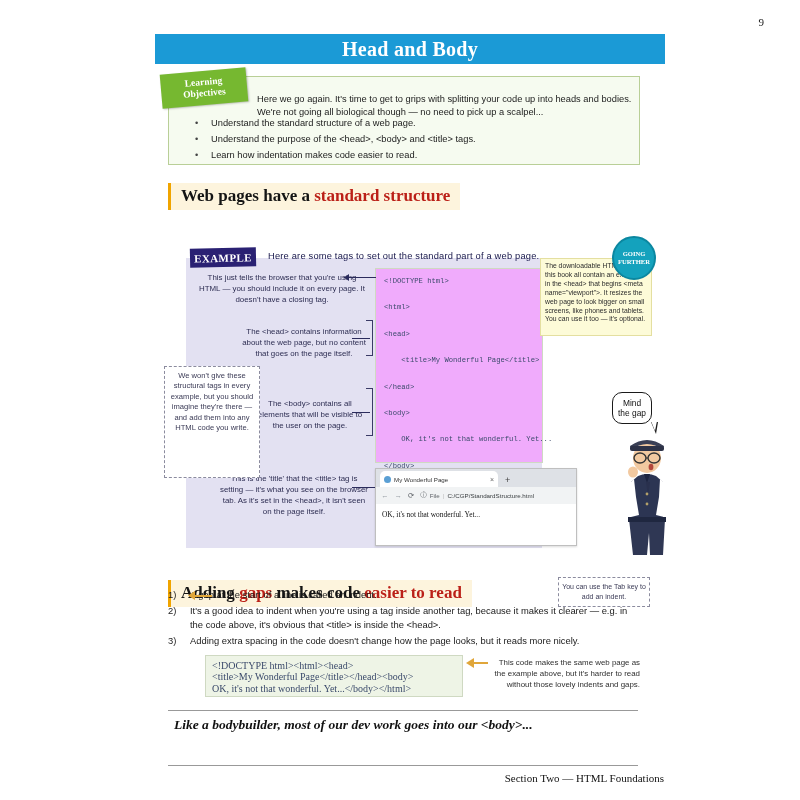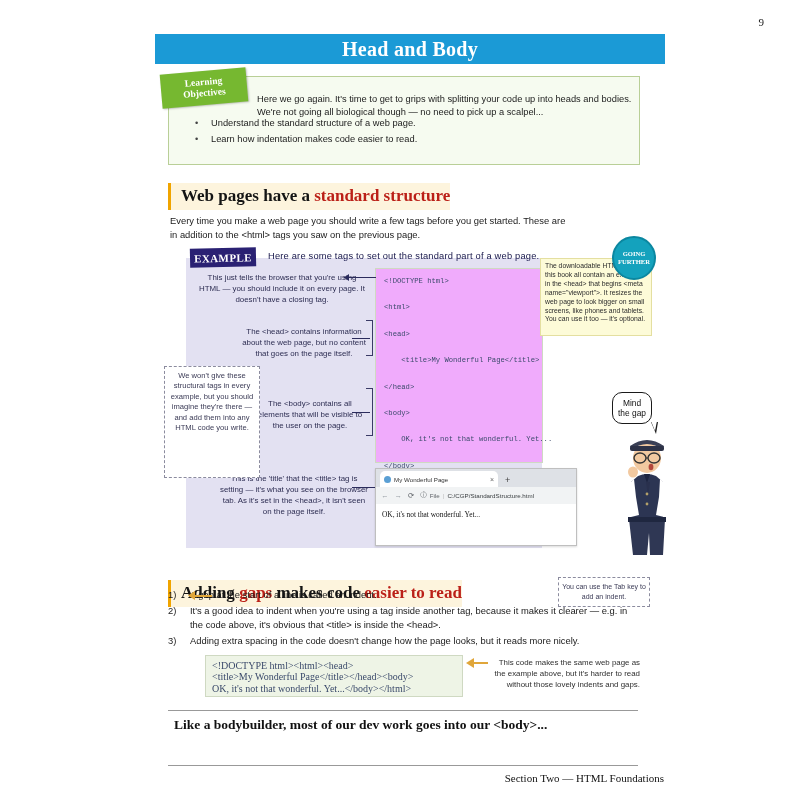--- a/index.html
+++ b/index.html
@@ -65,21 +65,21 @@
   }
   .lo-list li:before {
     content: "\2022"; position: absolute; left: 6px; color: #444;
   }
 
   
   .sec-head {
     position: absolute;
     background: #fdf4dd;
     border-left: 3px solid #f0a400;
-    padding: 3px 0 4px 10px;
+    padding: 3px 10px 4px 10px;
     font-family: "Liberation Serif", serif;
     font-weight: bold; font-size: 17px; color: #141414;
     white-space: nowrap;
   }
   .sec-head .red { color: #bb2018; }
 
   
   .para {
     position: absolute;
     font-size: 9.4px; line-height: 13.5px; color: #1a1a1a;
@@ -233,20 +233,21 @@
     position: absolute; left: 488px; top: 657px; width: 152px;
     font-size: 7.9px; line-height: 11px; color: #2f2f2f; text-align: right;
   }
 
   
   .summary {
     position: absolute; left: 168px; top: 710px;
     width: 470px; height: 56px;
     border-top: 1px solid #999; border-bottom: 1px solid #999;
     padding: 6px 4px 0 6px;
+    font-style: italic;
   }
   .summary h3 {
     font-family: "Liberation Serif", serif;
     font-size: 13.5px; font-weight: bold; color: #111;
     margin-bottom: 3px;
   }
   .summary p {
     font-size: 9.3px; line-height: 13.2px; color: #1a1a1a;
   }
   .footer {
@@ -287,29 +288,29 @@
   </div>
 
   <div class="lo-box">
     <div class="lo-badge">
       <span>Learning</span>
       <span>Objectives</span>
     </div>
     <div class="lo-intro">Here we go again.  It's time to get to grips with splitting your code up into heads and bodies.  We're not going all biological though — no need to pick up a scalpel...</div>
     <ul class="lo-list">
       <li>Understand the standard structure of a web page.</li>
+      <li>Understand the purpose of the &lt;head&gt;, &lt;body&gt; and &lt;title&gt; tags.</li>
       <li>Learn how indentation makes code easier to read.</li>
     </ul>
   </div>
 
   <div class="sec-head" style="left:168px; top:183px;">
     <span>Web pages have a </span><span class="red">standard structure</span>
   </div>
 
-  <div class="para" style="left:170px; top:214px; width:400px;">Every time you make a web page you should write a few tags before you get started. These are in addition to the &lt;html&gt; tags you saw on the previous page.</div>
 
   <div class="ex-panel"></div>
   <div class="ex-badge">
     <span>EXAMPLE</span>
   </div>
   <div class="ex-caption">Here are some tags to set out the standard part of a web page.</div>
 
   <div class="code-block">
     <pre>&lt;!DOCTYPE html&gt;
 

